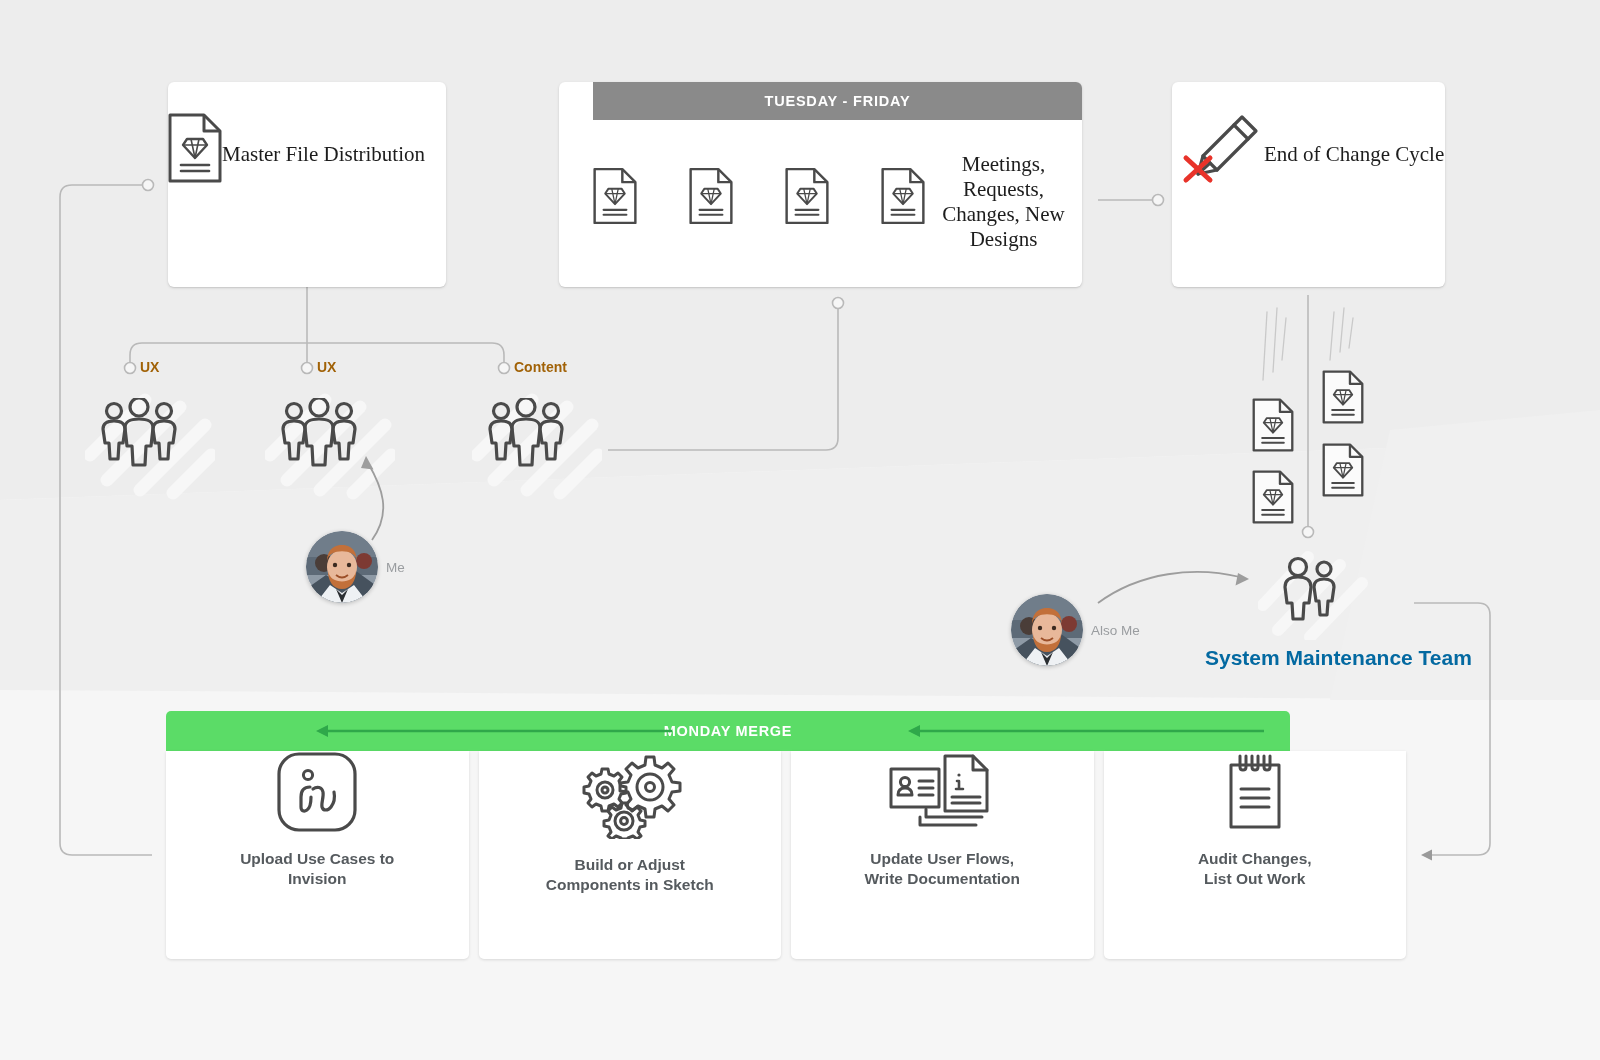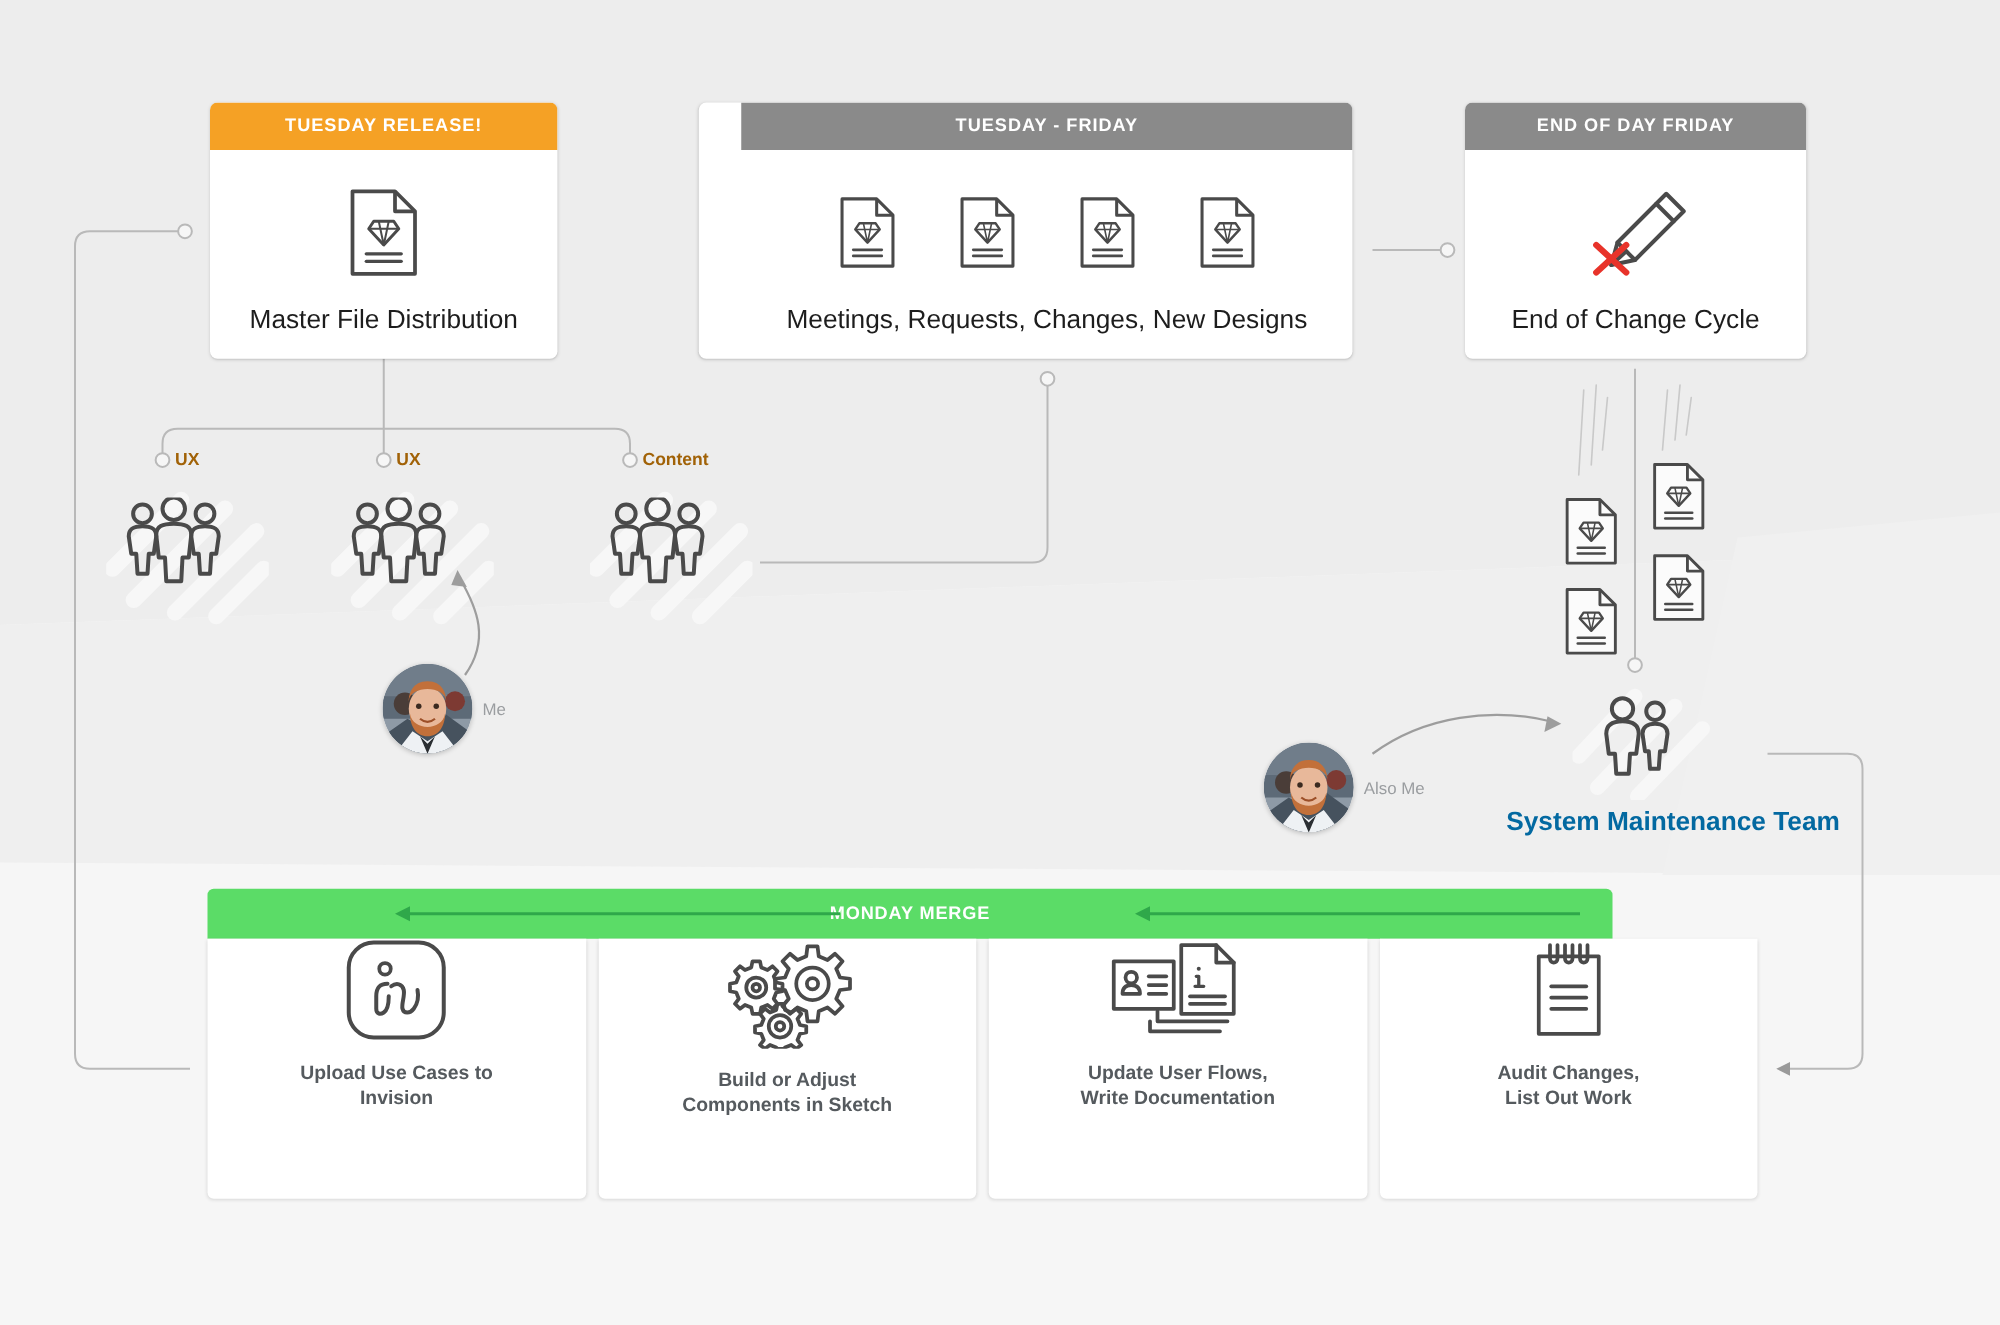--- a/index.html
+++ b/index.html
@@ -30,23 +30,24 @@
   }
   .card-head {
     height: 38px; line-height: 38px;
     text-align: center;
     color: #ffffff;
     font-size: 14.5px;
     font-weight: bold;
     letter-spacing: 0.8px;
   }
   .card-body {
-    display: flex; flex-direction: column;
+    display: flex; flex-direction: row;
     align-items: center; justify-content: flex-start;
     padding-top: 20px;
+    font-family: Liberation Serif, serif;
   }
   .icon-row { display: flex; align-items: center; justify-content: center; gap: 32px; height: 92px; }
   .card-caption {
     margin-top: 12px;
     font-size: 21px;
     color: #1d1d1d;
     text-align: center;
     font-weight: 400;
   }
 
@@ -180,21 +181,20 @@
       <line x1="1267" y1="312" x2="1263" y2="380"></line>
       <line x1="1277" y1="308" x2="1273" y2="372"></line>
       <line x1="1286" y1="318" x2="1282" y2="360"></line>
       <line x1="1334" y1="312" x2="1330" y2="360"></line>
       <line x1="1344" y1="308" x2="1340" y2="352"></line>
       <line x1="1353" y1="318" x2="1349" y2="348"></line>
     </g>
   </svg>
 
   <div class="card" style="left:168px; top:82px; width:278px; height:205px;">
-    <div class="card-head" style="background:#F5A125;">TUESDAY RELEASE!</div>
     <div class="card-body">
       <div class="icon-row">
         <svg width="54" height="70" viewBox="0 0 54 70">
           <path d="M2 2 H36 L52 18 V68 H2 Z" fill="none" stroke="#4A4A4A" stroke-width="3" stroke-linejoin="round"></path>
           <path d="M36 2 V18 H52" fill="none" stroke="#4A4A4A" stroke-width="3" stroke-linejoin="round"></path>
           <path d="M19 26 H35 L39 32 L27 45 L15 32 Z" fill="none" stroke="#4A4A4A" stroke-width="2.4" stroke-linejoin="round"></path>
           <path d="M15 32 H39 M23 26 L27 45 L31 26" fill="none" stroke="#4A4A4A" stroke-width="1.6"></path>
           <g stroke="#4A4A4A" stroke-width="2.6" stroke-linecap="round">
             <line x1="13" y1="52" x2="41" y2="52"></line>
             <line x1="13" y1="58" x2="41" y2="58"></line>
@@ -248,21 +248,20 @@
             <line x1="13" y1="52" x2="41" y2="52"></line>
               <line x1="13" y1="58" x2="41" y2="58"></line>
           </g>
         </svg>
       </div>
       <div class="card-caption">Meetings, Requests, Changes, New Designs</div>
     </div>
   </div>
 
   <div class="card" style="left:1172px; top:82px; width:273px; height:205px;">
-    <div class="card-head" style="background:#8A8A8A;">END OF DAY FRIDAY</div>
     <div class="card-body">
       <div class="icon-row">
         <svg width="92" height="80" viewBox="0 0 92 80">
           <g fill="none" stroke="#4A4A4A" stroke-width="3.2" stroke-linejoin="round" stroke-linecap="round">
             <path d="M26 66 L31 48 L70 9 L84 23 L45 62 Z"></path>
             <path d="M31 48 L45 62"></path>
             <path d="M62 17 L76 31"></path>
             <path d="M26 66 L38 55"></path>
           </g>
           <g stroke="#E8332A" stroke-width="5" stroke-linecap="round">

